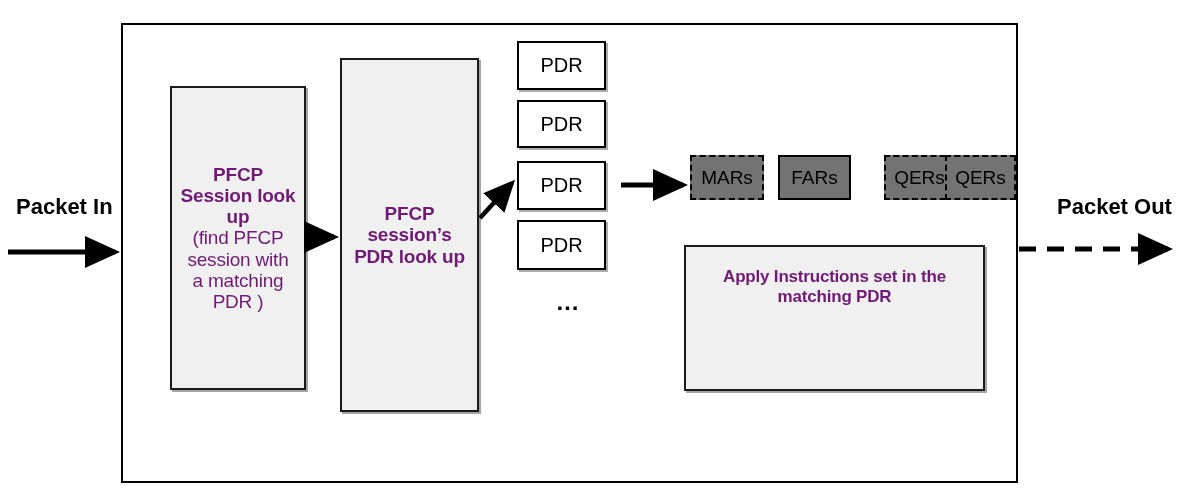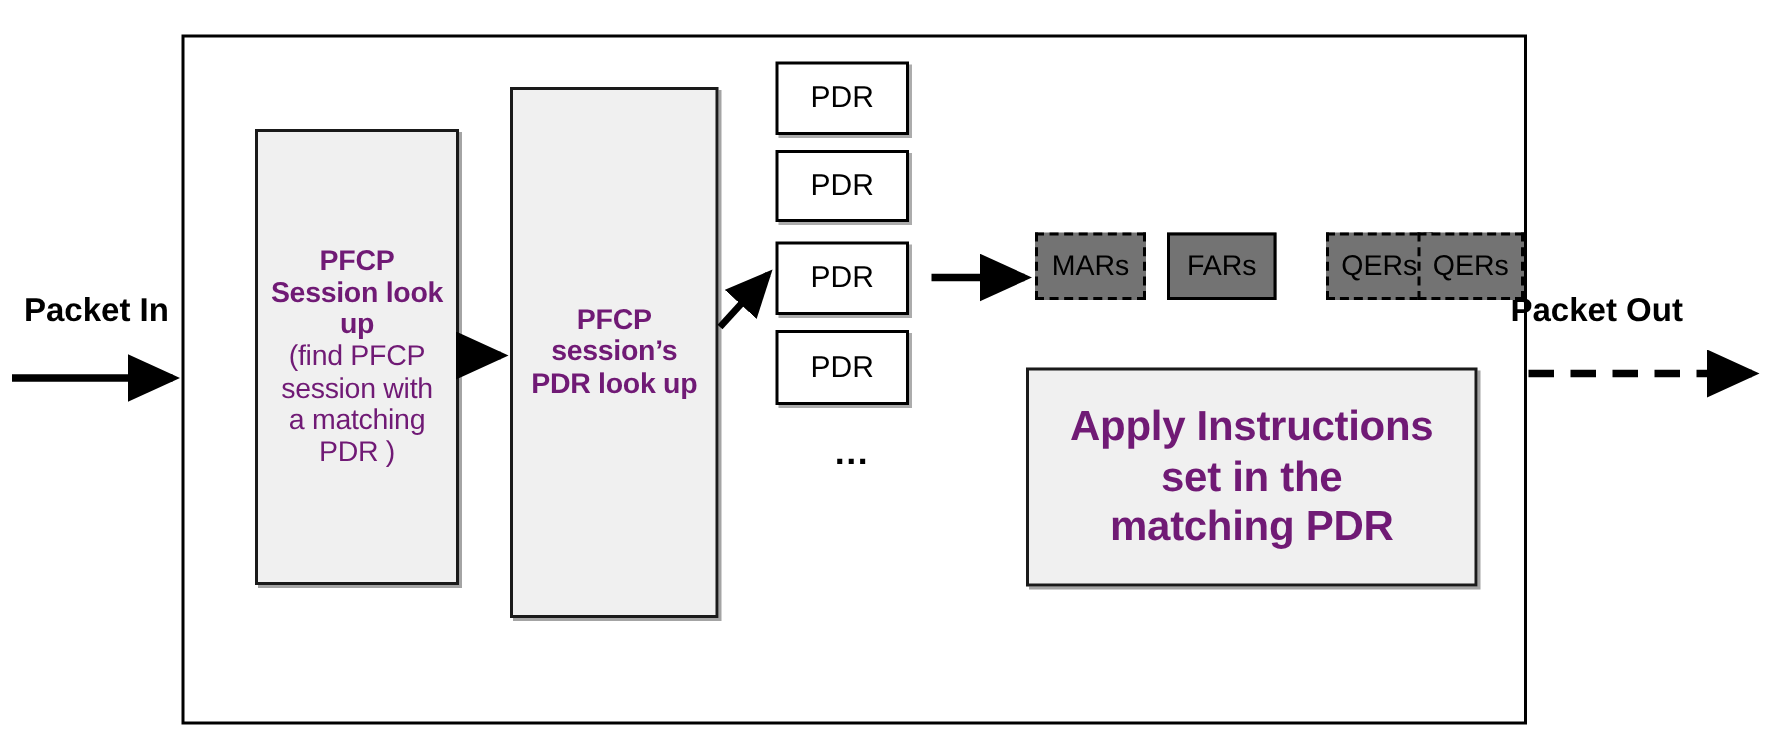--- a/index.html
+++ b/index.html
@@ -80,21 +80,21 @@
     left: 684px;
     top: 245px;
     width: 301px;
     height: 146px;
     align-items: flex-start;
   }
   #box-apply-instructions .inner {
     padding-top: 20px;
   }
   #box-apply-instructions .title-line {
-    font-size: 28px;
+    font-size: 17px;
     line-height: 1.2;
   }
 
   
   .pdr-box {
     position: absolute;
     left: 517px;
     width: 89px;
     box-sizing: border-box;
     background: #ffffff;
@@ -145,21 +145,21 @@
 
   
   .io-label {
     position: absolute;
     font-size: 22px;
     font-weight: bold;
     color: #000000;
     white-space: nowrap;
   }
   #label-packet-in  { left: 16px;   top: 194px; }
-  #label-packet-out { left: 1007px; top: 194px; text-align: right; }
+  #label-packet-out { left: 1057px; top: 194px; text-align: right; }
 
   
   #arrow-layer {
     position: absolute;
     left: 0; top: 0;
     width: 1179px;
     height: 502px;
     pointer-events: none;
   }
 </style>

